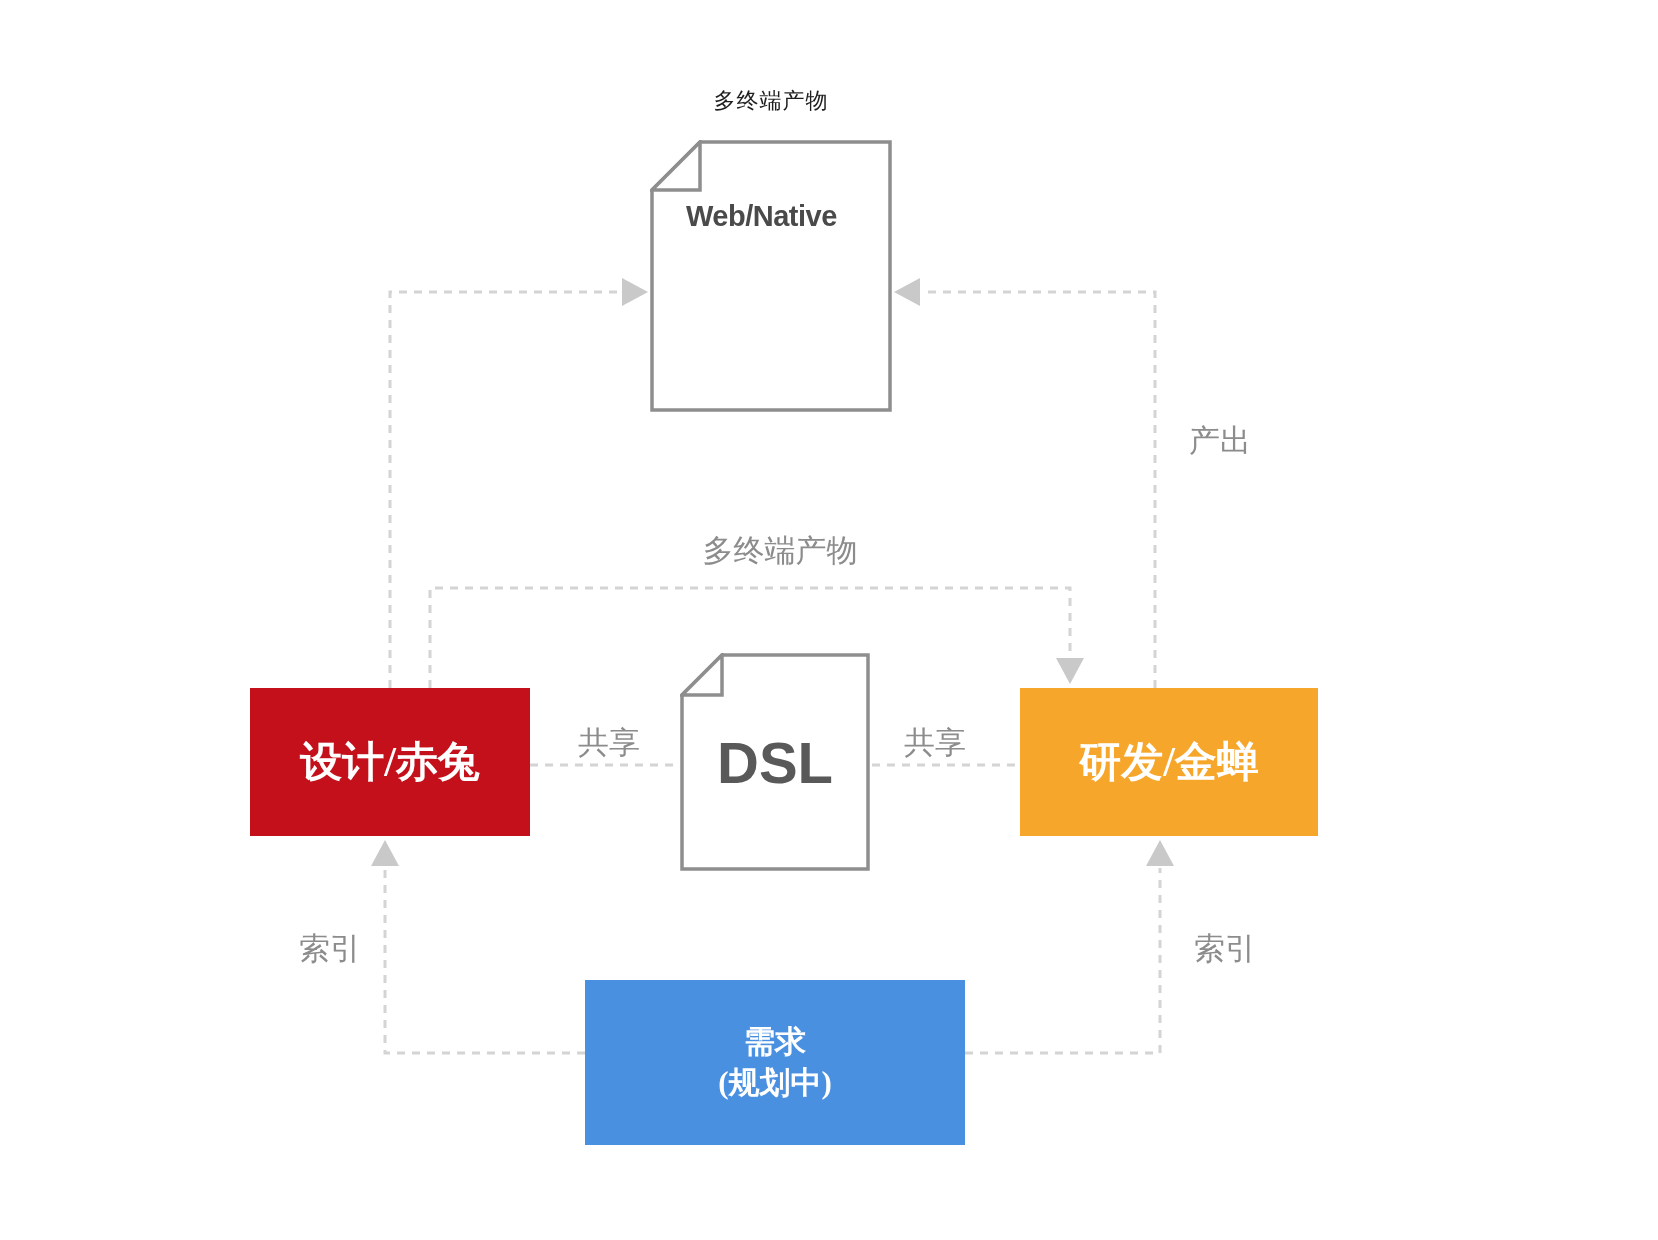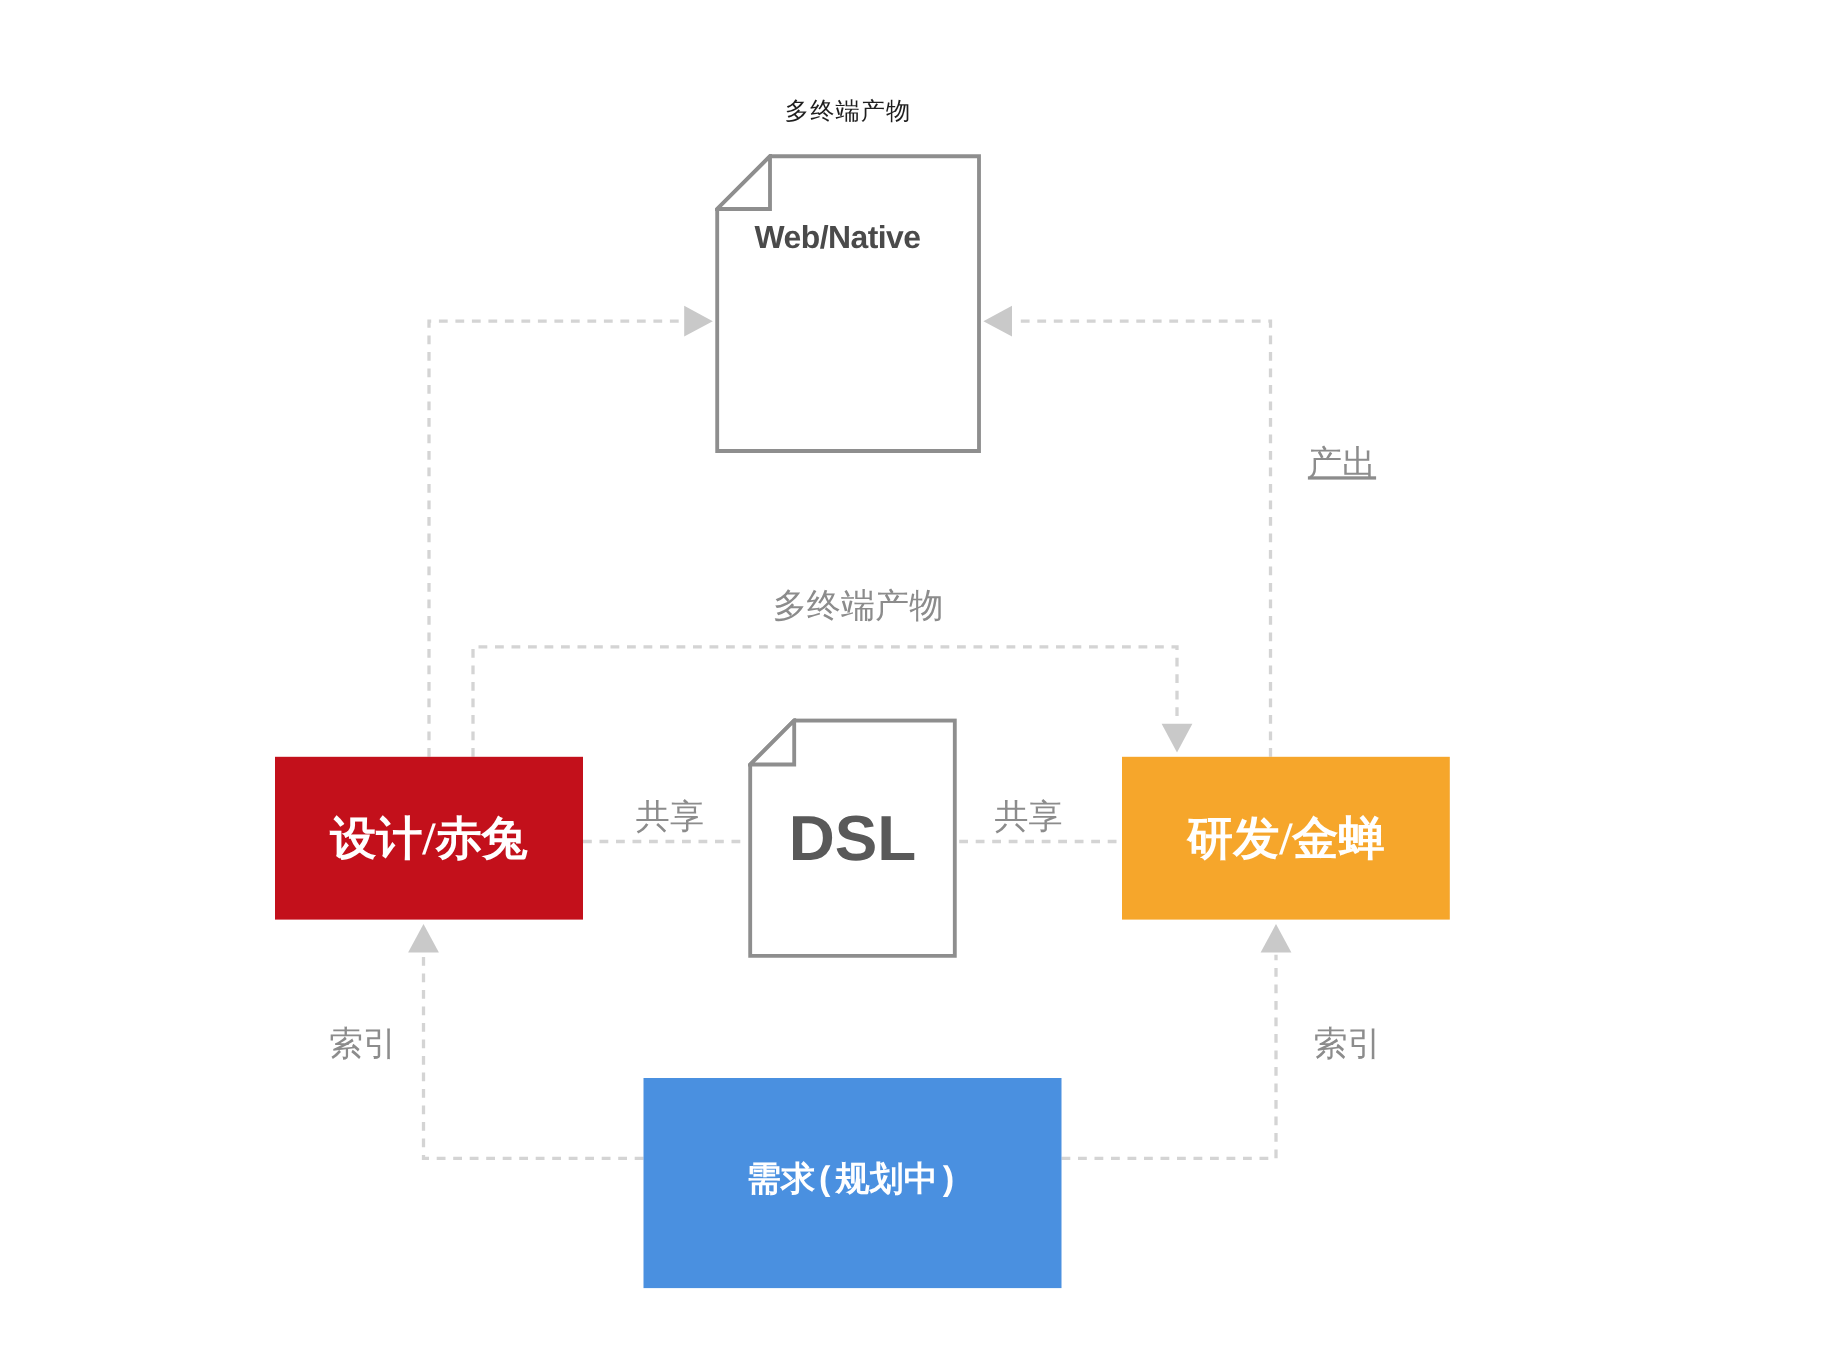--- a/index.html
+++ b/index.html
@@ -49,29 +49,29 @@
   }
 
   
   .node {
     position:absolute; display:flex; align-items:center; justify-content:center;
     color:#ffffff; font-family:"Liberation Serif", serif; font-weight:bold;
     text-align:center;
   }
   .node-design { left:250px; top:688px; width:280px; height:148px; background:var(--red-box,#c3101b); font-size:42px; }
   .node-dev    { left:1020px; top:688px; width:298px; height:148px; background:var(--orange-box,#f6a62b); font-size:42px; }
-  .node-req    { left:585px; top:980px; width:380px; height:191px; background:var(--blue-box,#4a90e0); font-size:31px; flex-direction:row; line-height:1.3;font-family:Liberation Mono, monospace; }
+  .node-req    { left:585px; top:980px; width:380px; height:165px; background:var(--blue-box,#4a90e0); font-size:31px; flex-direction:column; line-height:1.3; }
 
   
   .edge-label {
     position:absolute; color:var(--label-gray,#8c8c8c);
     font-size:31px; text-align:center; line-height:42px;
   }
   .lbl-auto   { left:218px;  top:392px; width:164px; }
-  .lbl-output { left:1180px; top:400px; width:80px;text-decoration:underline; }
+  .lbl-output { left:1180px; top:420px; width:80px; }
   .lbl-secdev { left:655px;  top:530px; width:250px; }
   .lbl-share-left  { left:569px;  top:722px; width:80px; }
   .lbl-share-right { left:895px;  top:722px; width:80px; }
   .lbl-index-left  { left:290px;  top:928px; width:80px; }
   .lbl-index-right { left:1185px; top:928px; width:80px; }
 </style>
 </head>
 <body>
 
 <div class="canvas">

